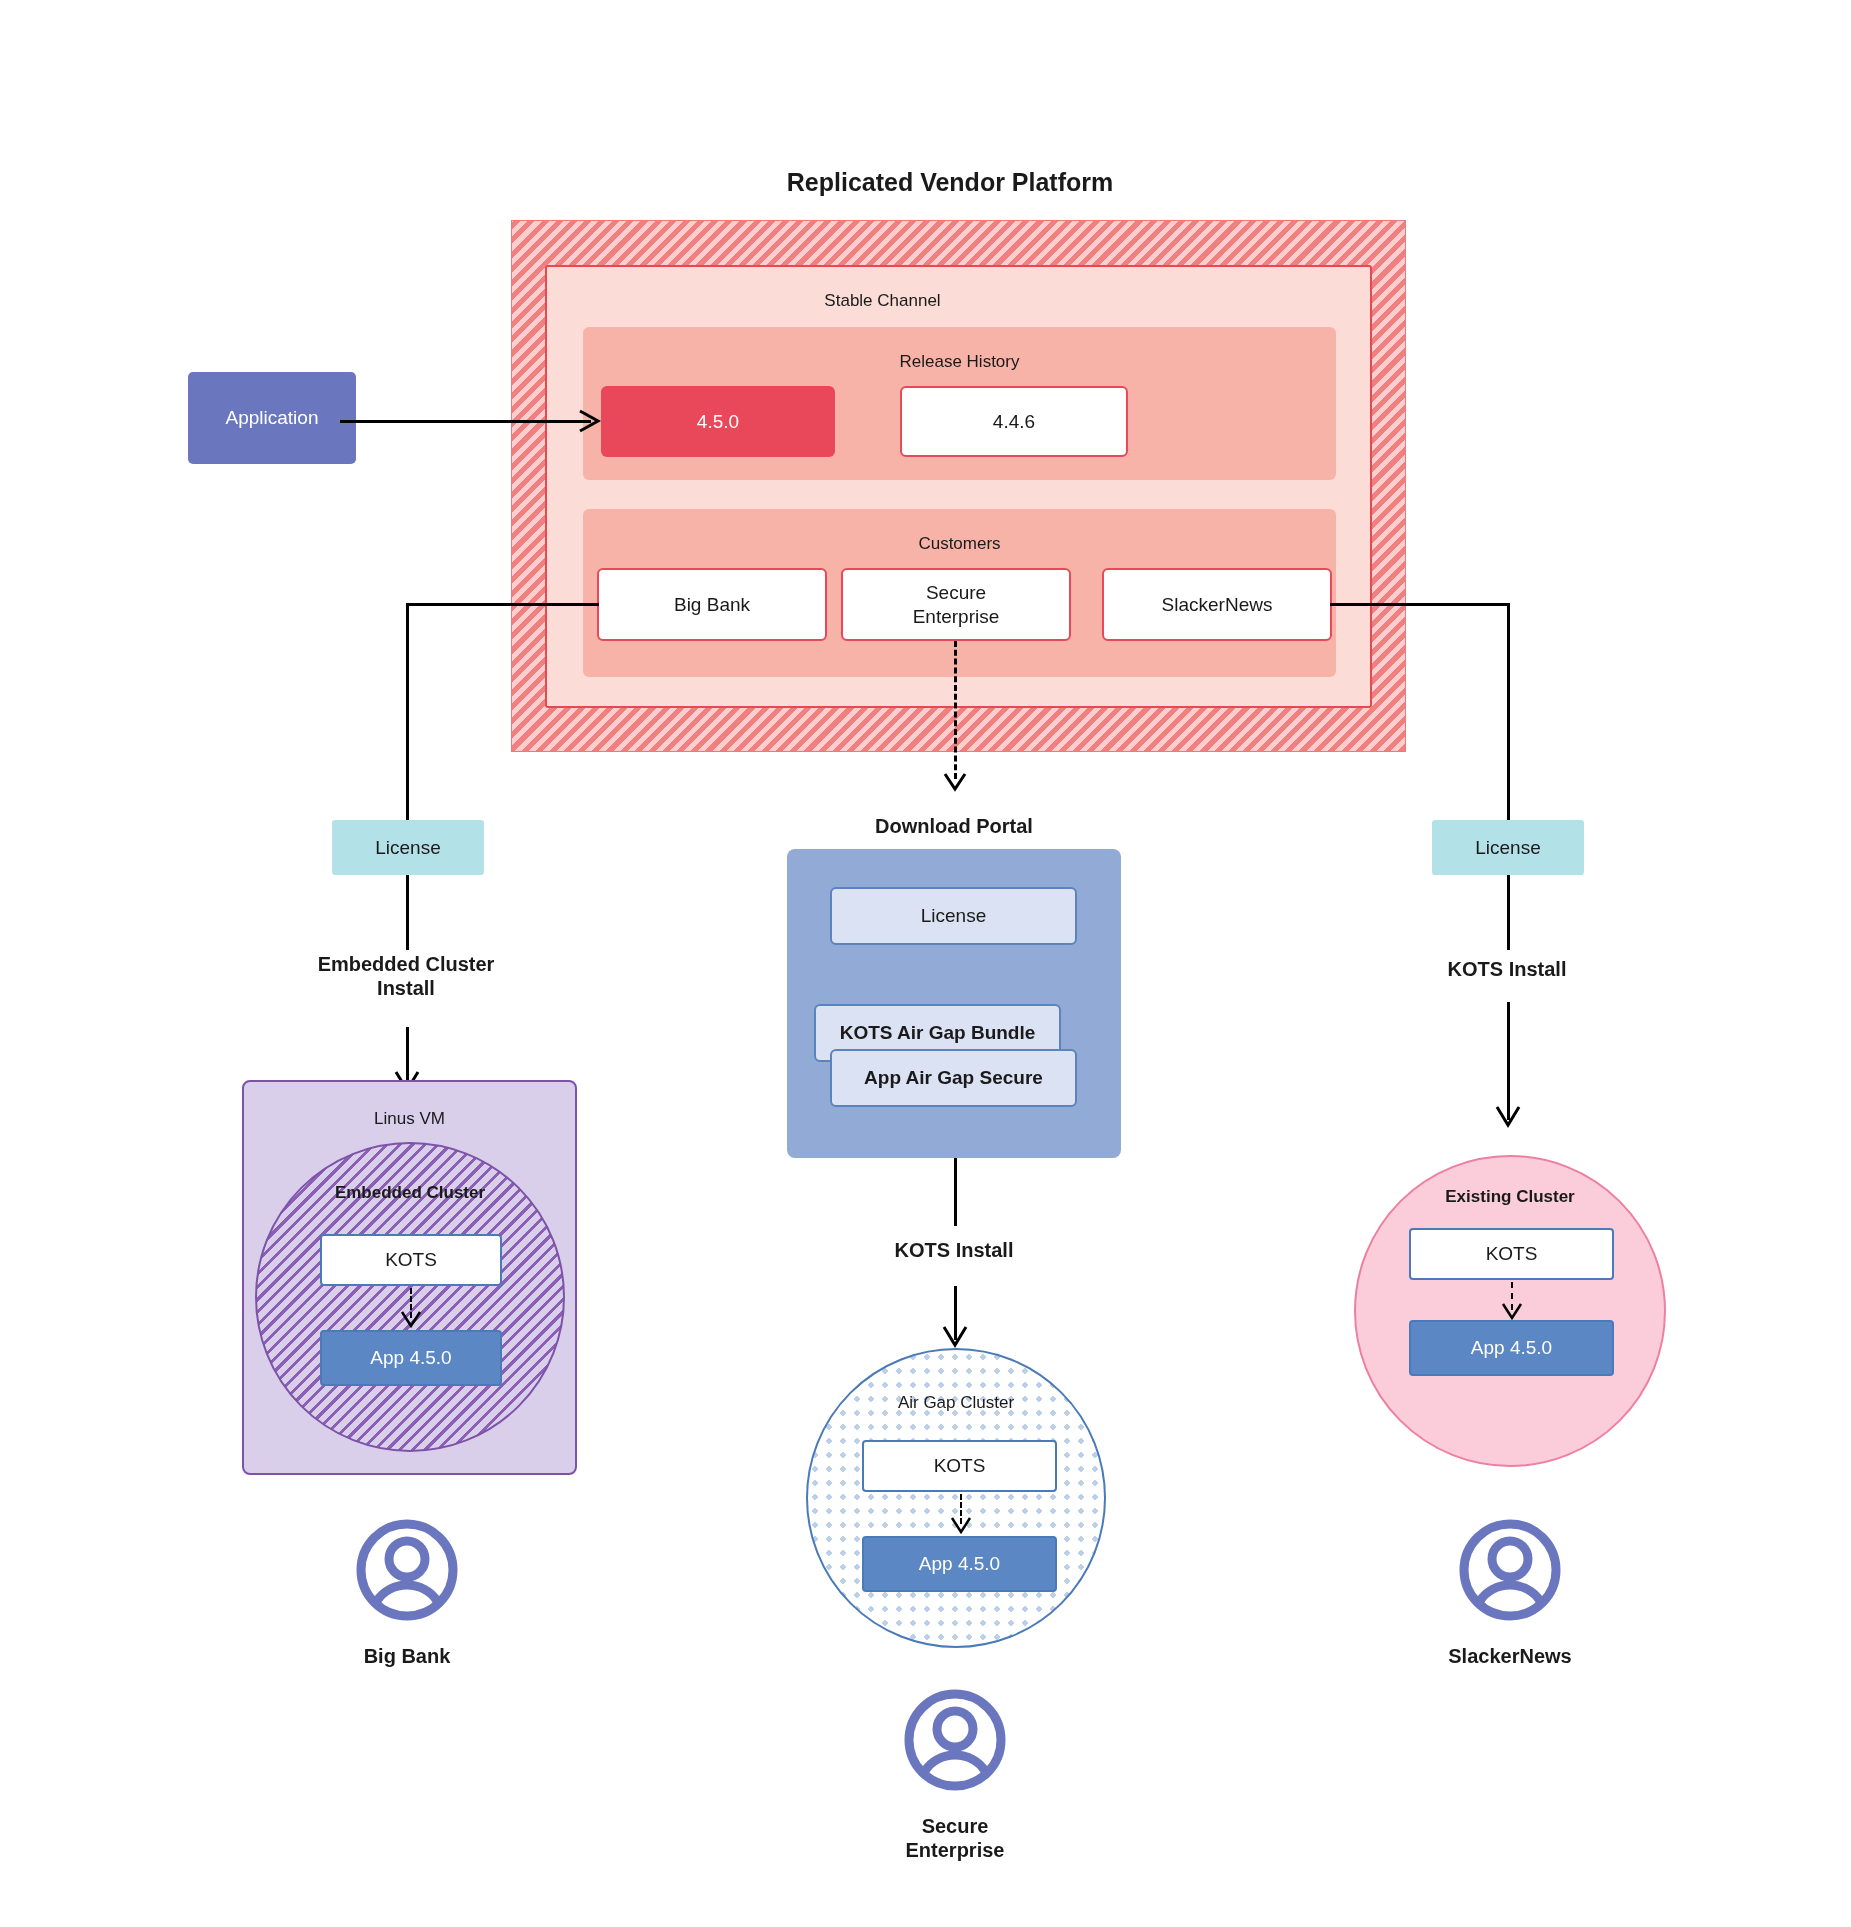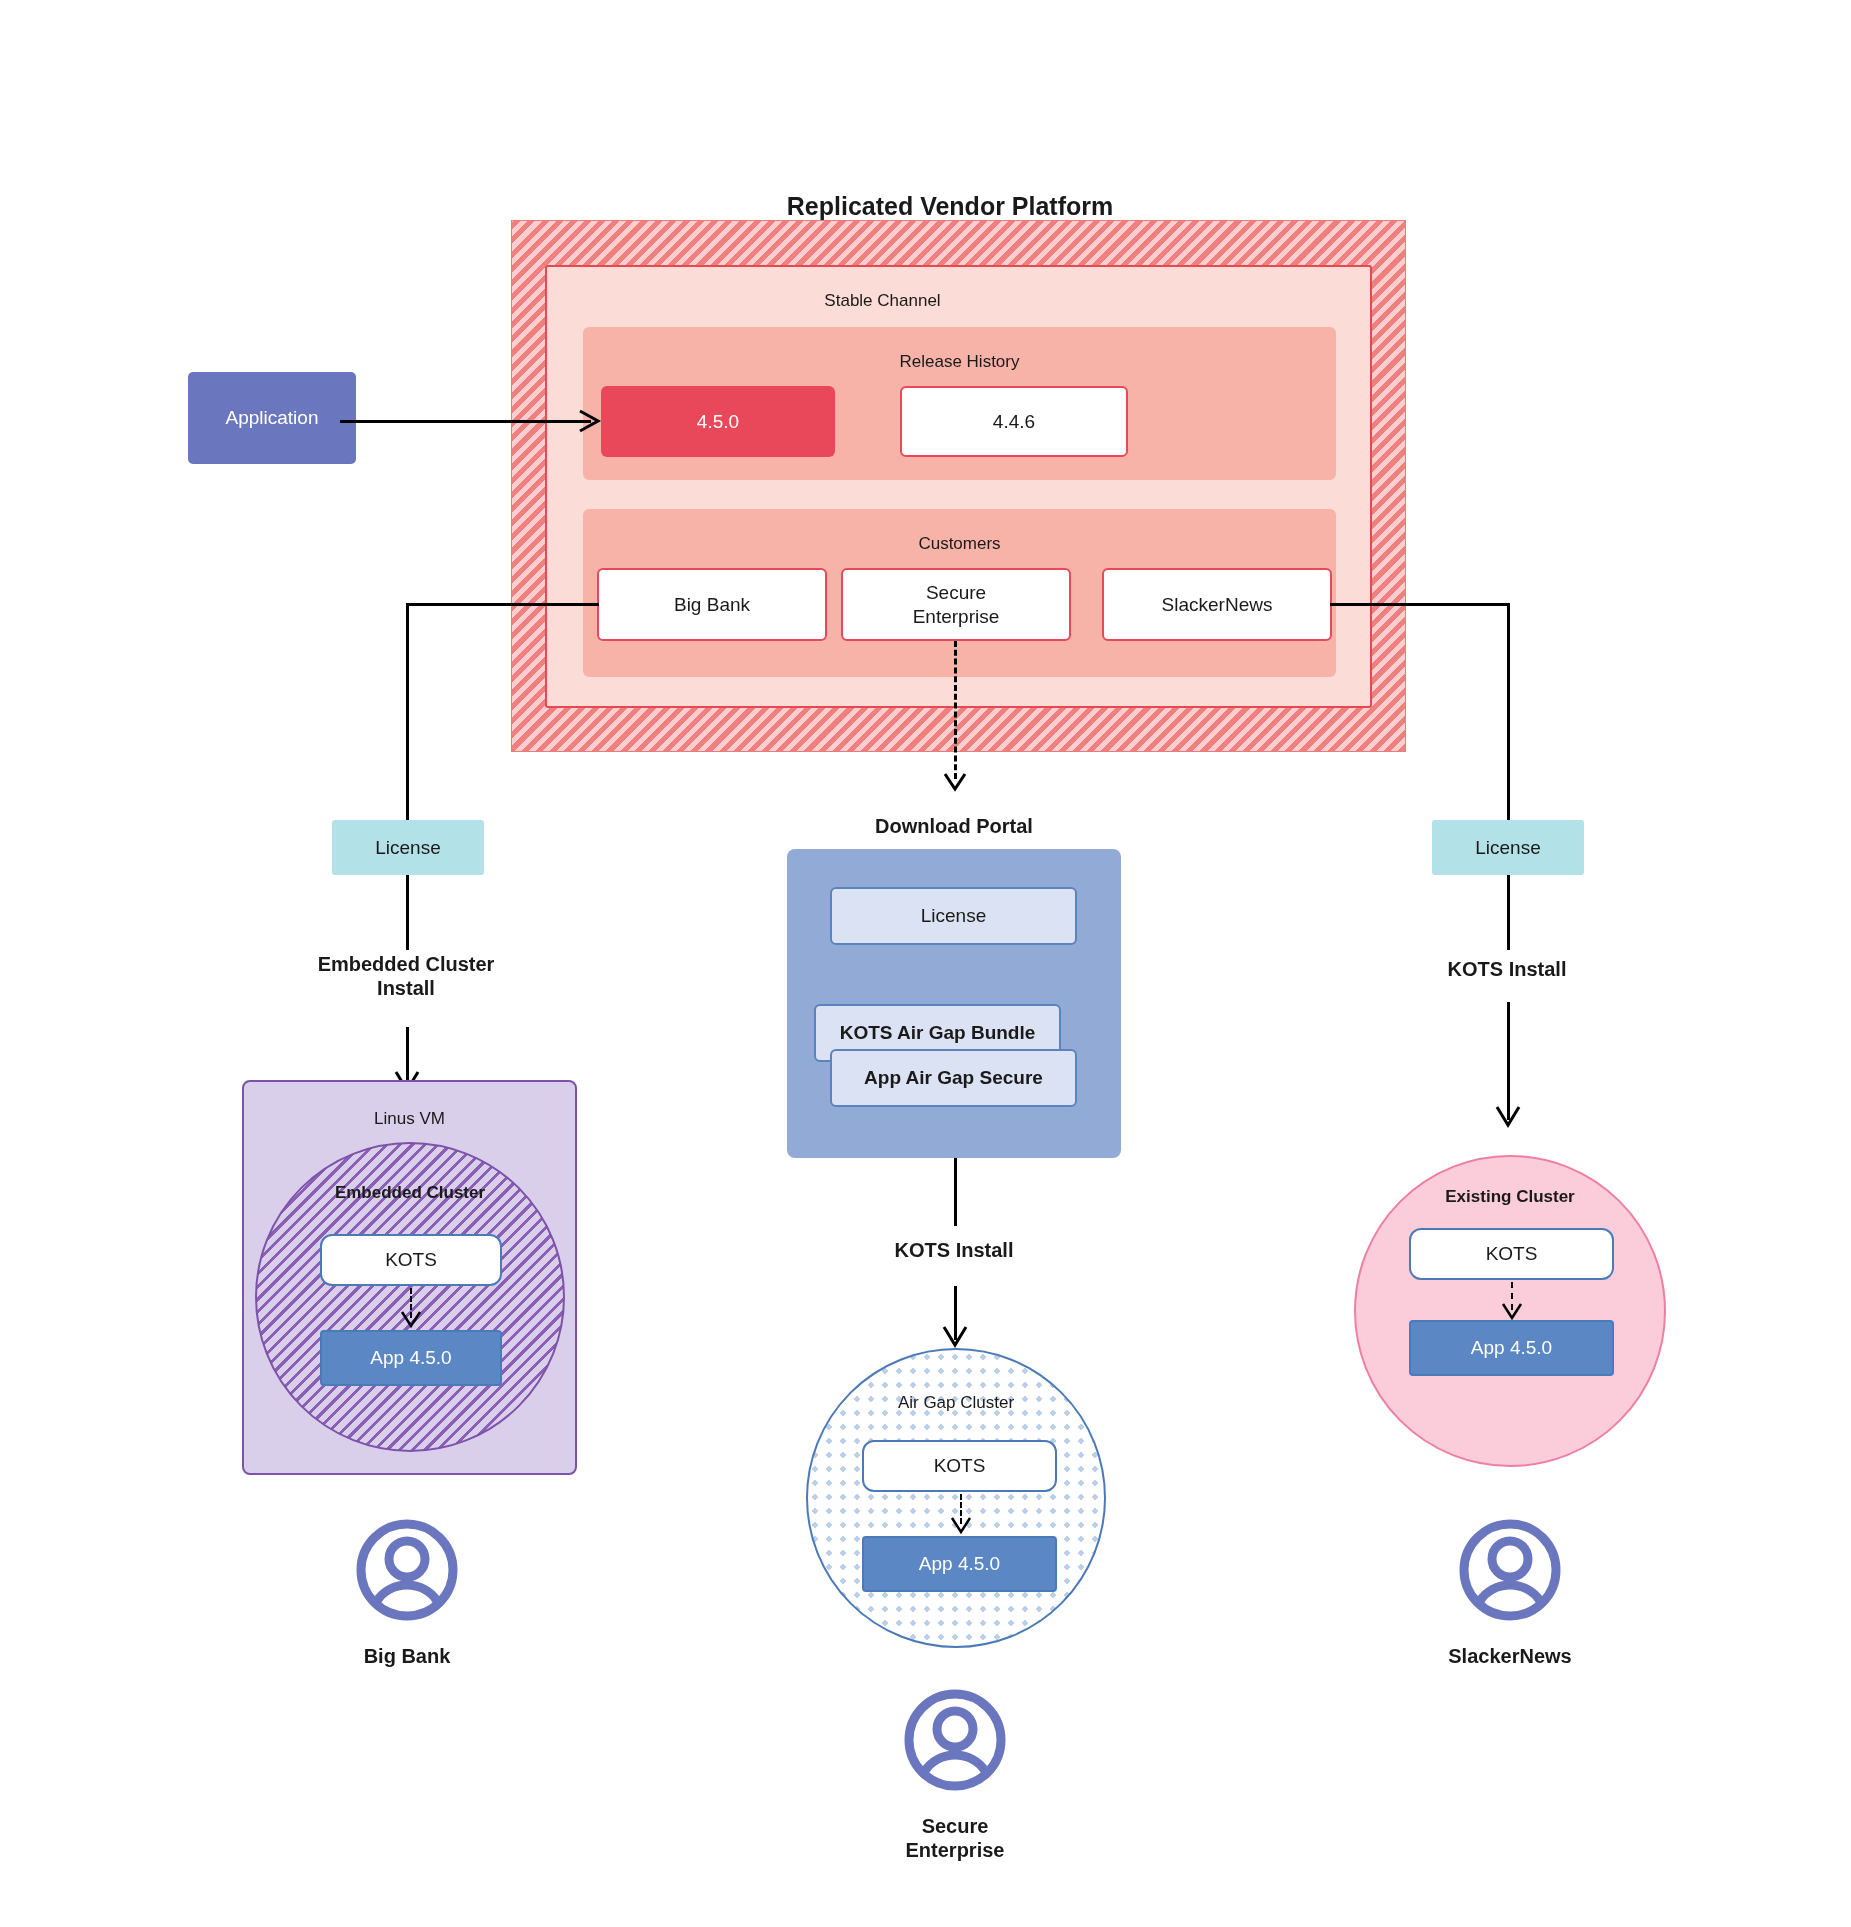--- a/index.html
+++ b/index.html
@@ -20,21 +20,20 @@
   }
   .abs { position: absolute; box-sizing: border-box; }
 
   
   .title-lg {
     font-size: 25px;
     font-weight: bold;
     text-align: center;
     color: #1a1a1a;
     line-height: 1.18;
-    margin-top: 24px;
   }
   .title-md {
     font-size: 20px;
     font-weight: bold;
     text-align: center;
     color: #1a1a1a;
     line-height: 1.2;
   }
   .label-sm {
     font-size: 17px;
@@ -145,21 +144,21 @@
   .existing-circle {
     border-radius: 50%;
     background: #fbccd9;
     border: 2px solid #ee7fa3;
   }
 
   
   .kots-box {
     background: #ffffff;
     border: 2px solid #4a7ab8;
-    border-radius: 12px;
+    border-radius: 4px;
   }
   .app-box {
     background: #5b87c4;
     border: 2px solid #4a7ab8;
     border-radius: 4px;
   }
 
   
   .line-h { background: #000000; height: 3px; }
   .line-v { background: #000000; width: 3px; }

